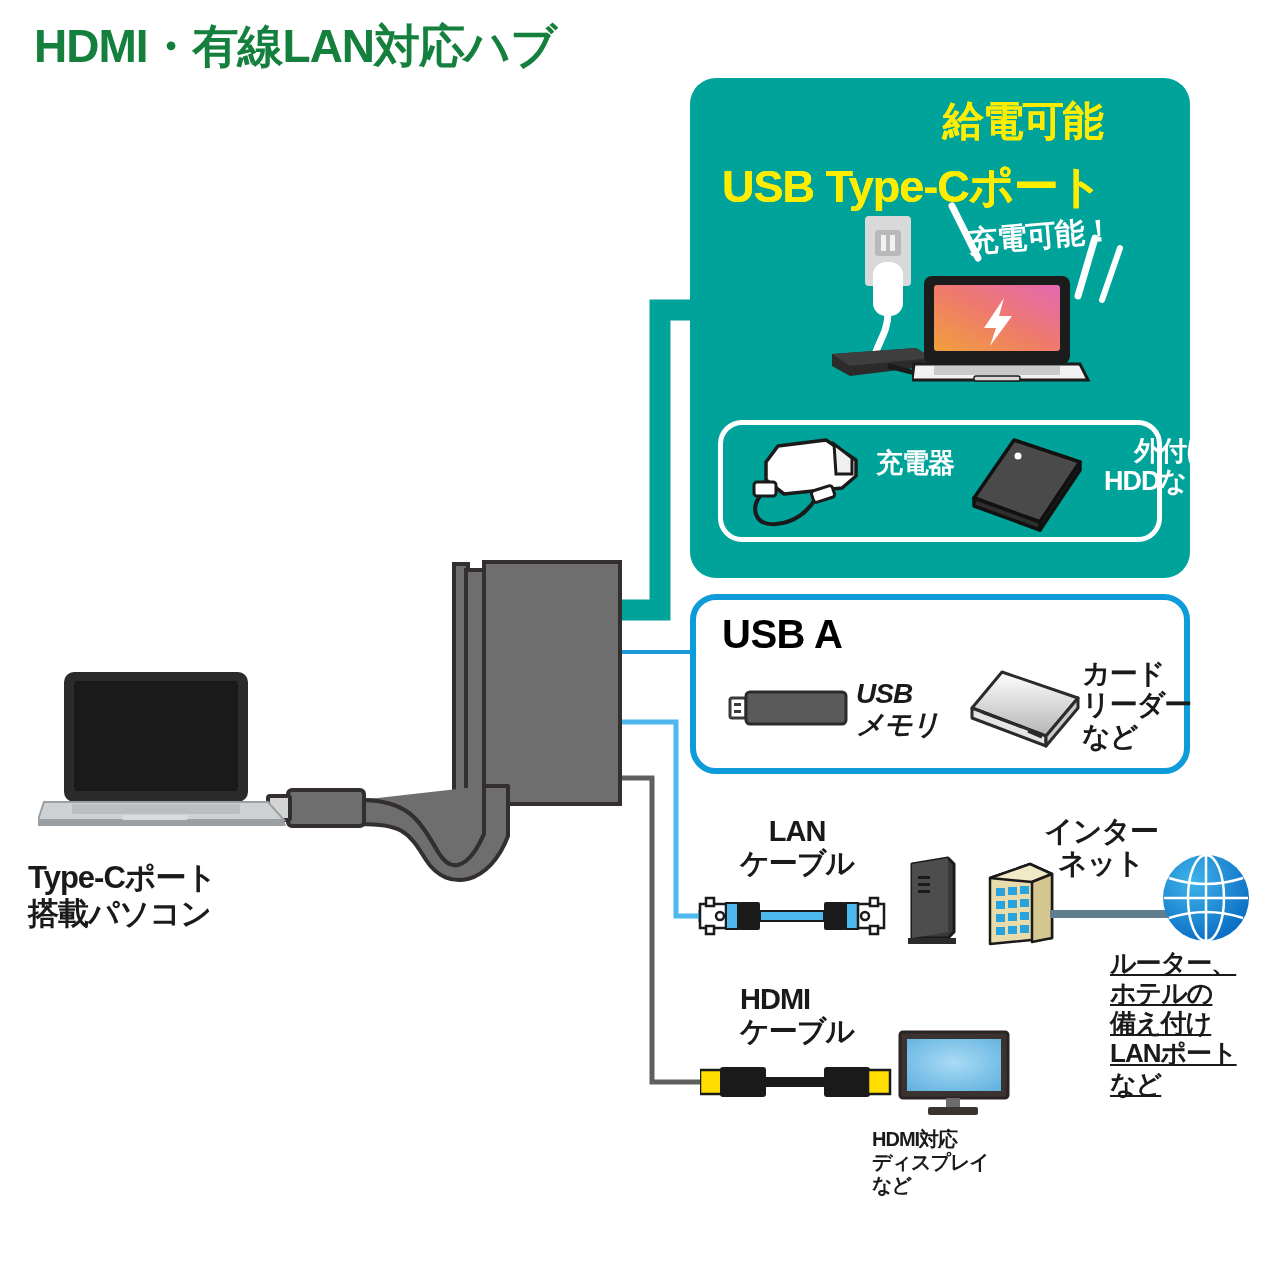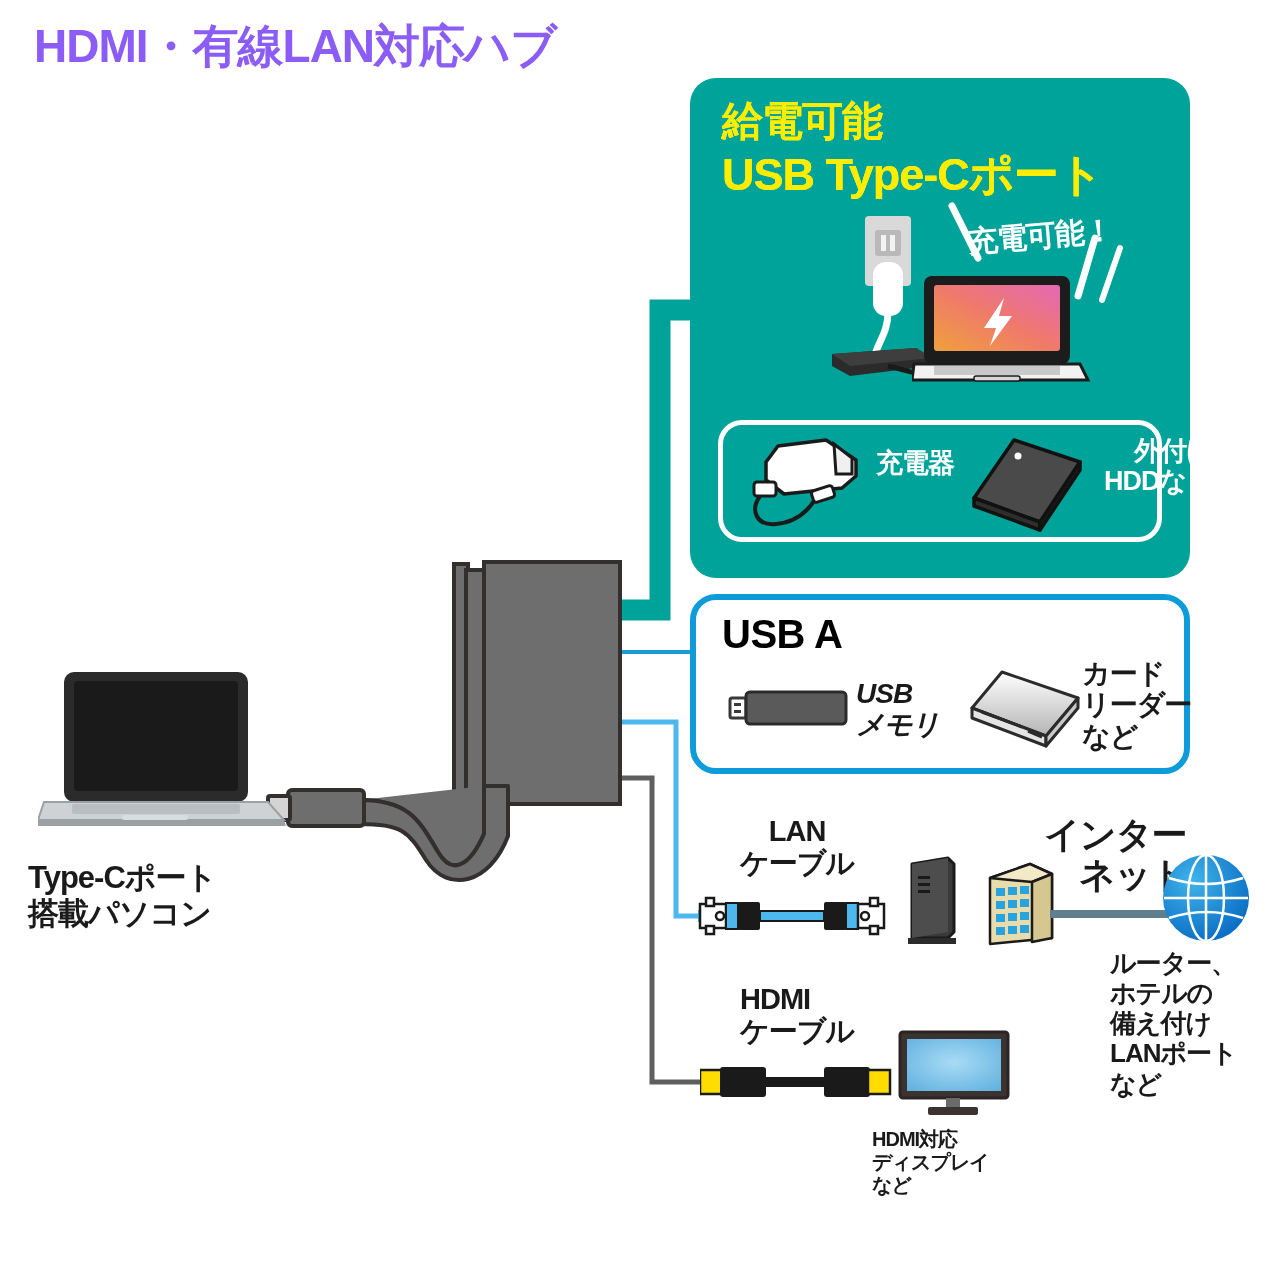--- a/index.html
+++ b/index.html
@@ -13,41 +13,41 @@
     -webkit-font-smoothing:antialiased;
   }
   .stage{position:absolute;left:0;top:0;width:1280px;height:1280px;}
   .abs{position:absolute;}
 
   
   #page-title{
     left:34px;top:16px;
     font-size:46px;
     font-weight:700;
-    color:#8b5cf6;
+    color:#15803d;
     letter-spacing:-1px;
     white-space:nowrap;
   }
 
   
   #pd-panel{
     left:690px;top:78px;width:500px;height:500px;
     background:#00a39a;
     border-radius:26px;
   }
   #pd-heading{
     left:722px;top:100px;
     color:#ffed00;
     font-weight:700;
     line-height:1.06;
     letter-spacing:-1px;
     text-shadow:0 0 0 #ffed00;
   }
-  #pd-heading .l1{font-size:41px;display:block;}
-  #pd-heading .l2{font-size:45px;display:block;margin-top:8px;}
+  #pd-heading .l1{font-size:41px;display:block;text-align:right;}
+  #pd-heading .l2{font-size:45px;display:block;margin-top:20px;}
 
   #charge-callout{
     left:968px;top:216px;
     color:#ffffff;font-weight:700;font-size:30px;
     letter-spacing:-1px;white-space:nowrap;
     transform:rotate(-5deg);
   }
 
   
   #pd-inner-box{
@@ -77,22 +77,22 @@
     letter-spacing:-1px;
   }
   #usbmem-label{left:856px;top:678px;font-style:italic;}
   #cardreader-label{left:1082px;top:658px;}
 
   
   .blk-label{
     color:#1a1a1a;font-weight:700;line-height:1.12;letter-spacing:-1px;
   }
   #lan-cable-label{left:740px;top:815px;font-size:29px;text-align:center;}
-  #internet-label{left:1044px;top:815px;font-size:36px;text-align:right;}
-  #router-note{left:1110px;top:948px;font-size:26px;line-height:1.16;}
+  #internet-label{left:1044px;top:815px;font-size:29px;text-align:center;}
+  #router-note{left:1110px;top:948px;font-size:26px;line-height:1.16;text-decoration:underline;}
 
   
   #hdmi-cable-label{left:740px;top:983px;font-size:29px;text-align:left;}
   #display-note{left:872px;top:1128px;font-size:20px;line-height:1.16;}
 
   
   #pc-label{left:28px;top:836px;font-size:31px;line-height:1.16;letter-spacing:-1px;margin-top:24px;}
 </style>
 </head>
 <body>

